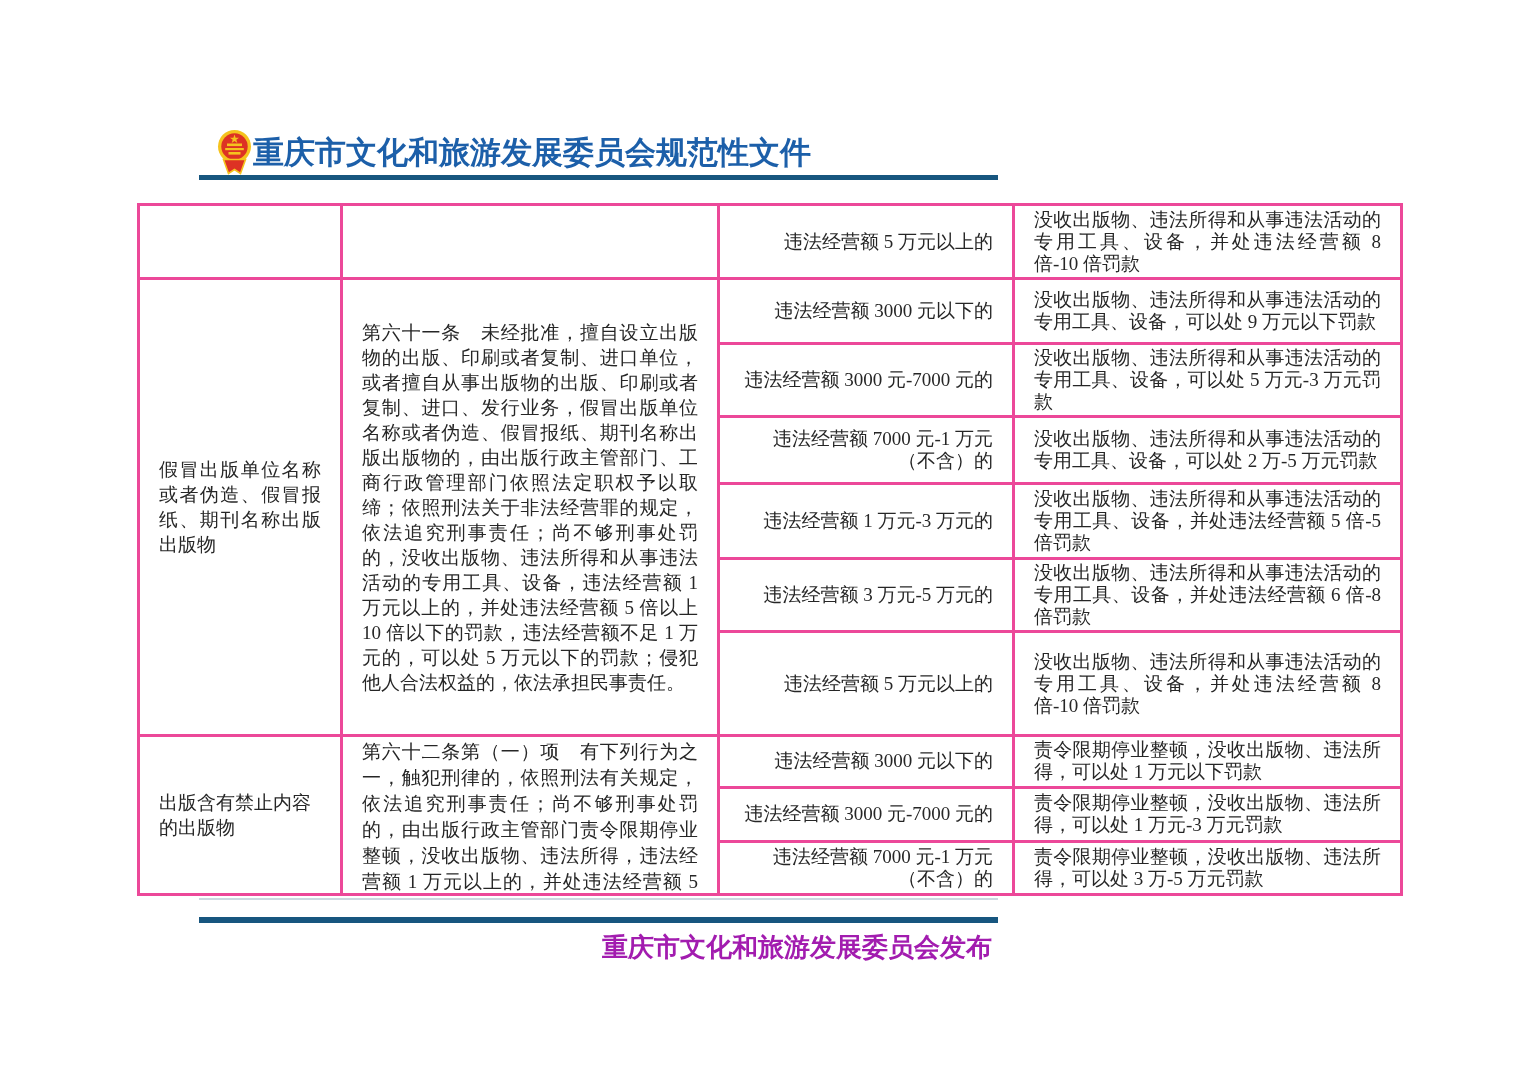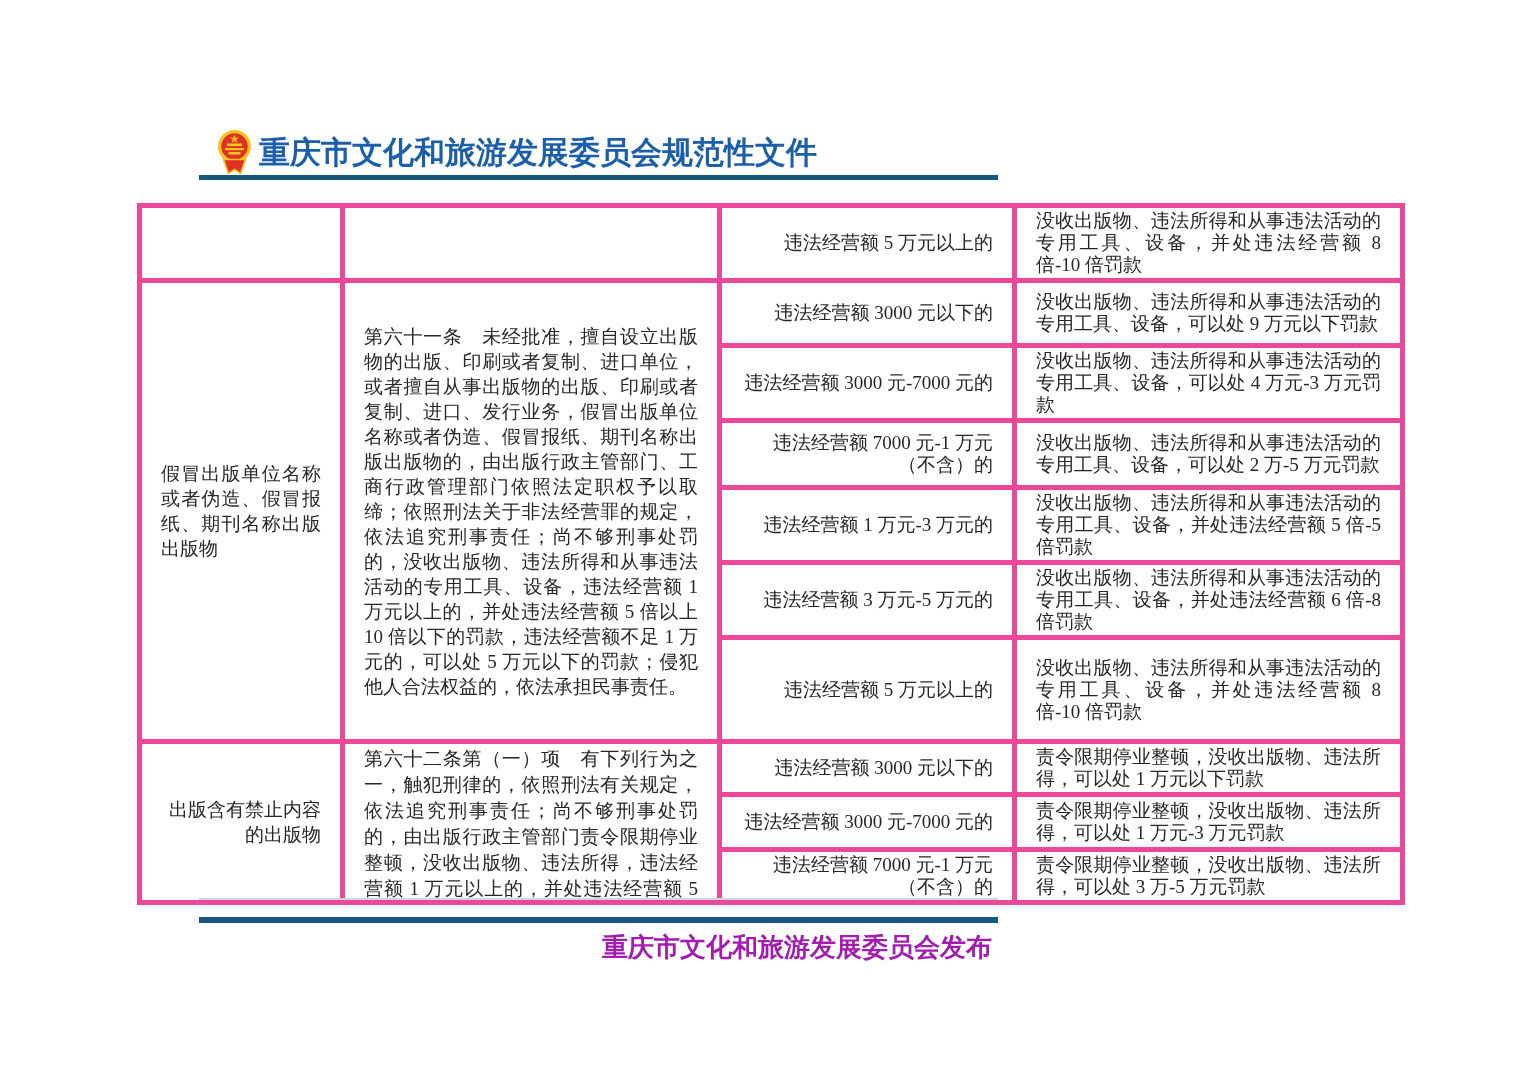--- a/index.html
+++ b/index.html
@@ -5,34 +5,34 @@
   * { margin:0; padding:0; box-sizing:border-box; }
   html,body { background:#ffffff; }
   body {
     width:1520px; height:1074px;
     font-family:"Liberation Serif","DejaVu Serif",serif;
     position:relative;
   }
   .page { position:absolute; left:0; top:0; width:1520px; height:1074px; background:#fff; }
 
   
-  .doc-header { position:absolute; left:216px; top:129px; display:flex; align-items:center; gap:6px; }
+  .doc-header { position:absolute; left:216px; top:129px; display:flex; align-items:center; }
   .emblem { width:37px; height:47px; display:inline-block; }
   .doc-title { font-size:31px; font-weight:bold; color:#1C5FA9; letter-spacing:0px; white-space:nowrap; }
   .header-rule { position:absolute; left:199px; top:175px; width:799px; height:5px; background:#17567F; }
 
   
   table.penalty { position:absolute; left:137px; top:203px; width:1263px;
     border-collapse:collapse; table-layout:fixed; }
   table.penalty td {
-    border:5px solid #ec4899; color:#262626; font-size:19px;
+    border:3px solid #ec4899; color:#262626; font-size:19px;
     padding:2px 19px; overflow:hidden;
   }
   td.c1 { vertical-align:middle; text-align:justify; line-height:25px; }
-  td.c1.center { text-align:right; }
+  td.c1.center { text-align:left; }
   td.c2 { vertical-align:middle; text-align:justify; line-height:25px; padding:2px 6px; }
   td.c2.top { vertical-align:top; }
   td.c3 { vertical-align:middle; text-align:right; line-height:22px; }
   td.c4 { vertical-align:middle; text-align:justify; line-height:22px; }
   .clip { height:152px; overflow:hidden; line-height:26px; }
 
   
   .footer-rule-thin { position:absolute; left:199px; top:898px; width:799px; height:2px; background:#ccd7e0; }
   .footer-rule { position:absolute; left:199px; top:917px; width:799px; height:6px; background:#17567F; }
   .footer-pub { position:absolute; left:597px; top:930px; width:400px; text-align:center;
@@ -75,21 +75,21 @@
       </tr>
 
       <tr style="height:65px">
         <td class="c1" rowspan="6">假冒出版单位名称或者伪造、假冒报纸、期刊名称出版出版物</td>
         <td class="c2" rowspan="6">第六十一条　未经批准，擅自设立出版物的出版、印刷或者复制、进口单位，或者擅自从事出版物的出版、印刷或者复制、进口、发行业务，假冒出版单位名称或者伪造、假冒报纸、期刊名称出版出版物的，由出版行政主管部门、工商行政管理部门依照法定职权予以取缔；依照刑法关于非法经营罪的规定，依法追究刑事责任；尚不够刑事处罚的，没收出版物、违法所得和从事违法活动的专用工具、设备，违法经营额 1 万元以上的，并处违法经营额 5 倍以上 10 倍以下的罚款，违法经营额不足 1 万元的，可以处 5 万元以下的罚款；侵犯他人合法权益的，依法承担民事责任。</td>
         <td class="c3">违法经营额 3000 元以下的</td>
         <td class="c4">没收出版物、违法所得和从事违法活动的专用工具、设备，可以处 9 万元以下罚款</td>
       </tr>
       <tr style="height:73px">
         <td class="c3">违法经营额 3000 元-7000 元的</td>
-        <td class="c4">没收出版物、违法所得和从事违法活动的专用工具、设备，可以处 4 万元-3 万元罚款</td>
+        <td class="c4">没收出版物、违法所得和从事违法活动的专用工具、设备，可以处 5 万元-3 万元罚款</td>
       </tr>
       <tr style="height:67px">
         <td class="c3">违法经营额 7000 元-1 万元（不含）的</td>
         <td class="c4">没收出版物、违法所得和从事违法活动的专用工具、设备，可以处 2 万-5 万元罚款</td>
       </tr>
       <tr style="height:75px">
         <td class="c3">违法经营额 1 万元-3 万元的</td>
         <td class="c4">没收出版物、违法所得和从事违法活动的专用工具、设备，并处违法经营额 5 倍-5 倍罚款</td>
       </tr>
       <tr style="height:64px">

